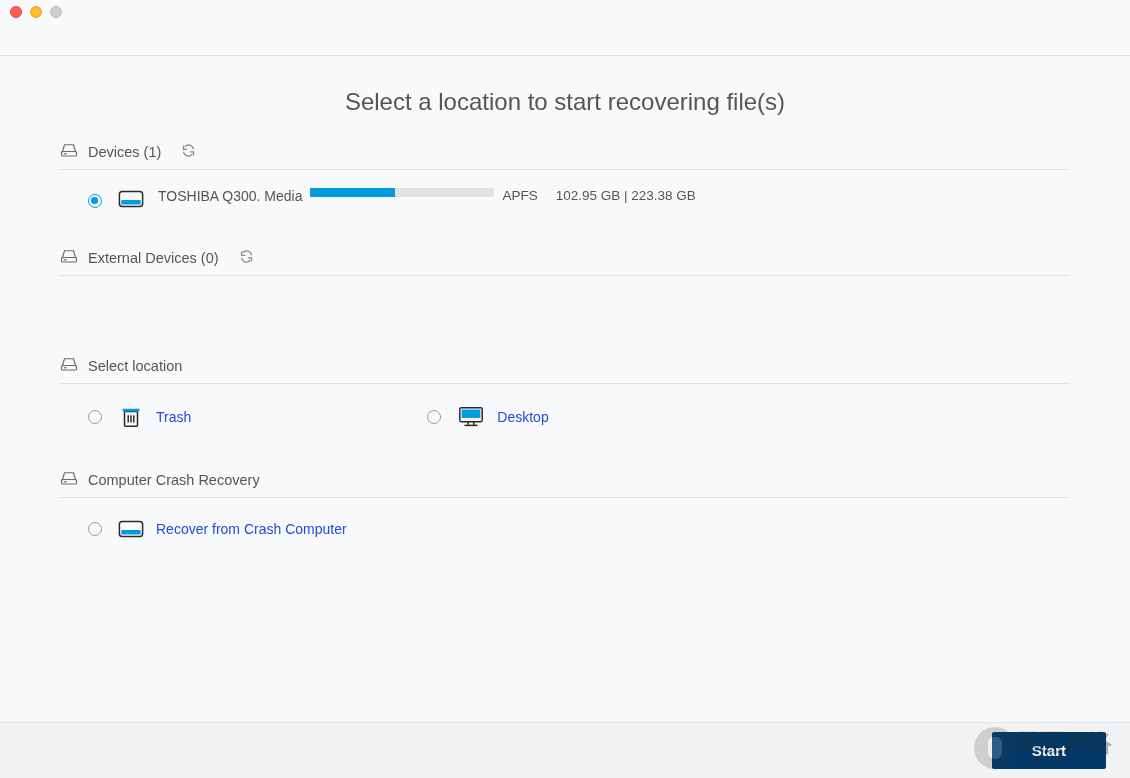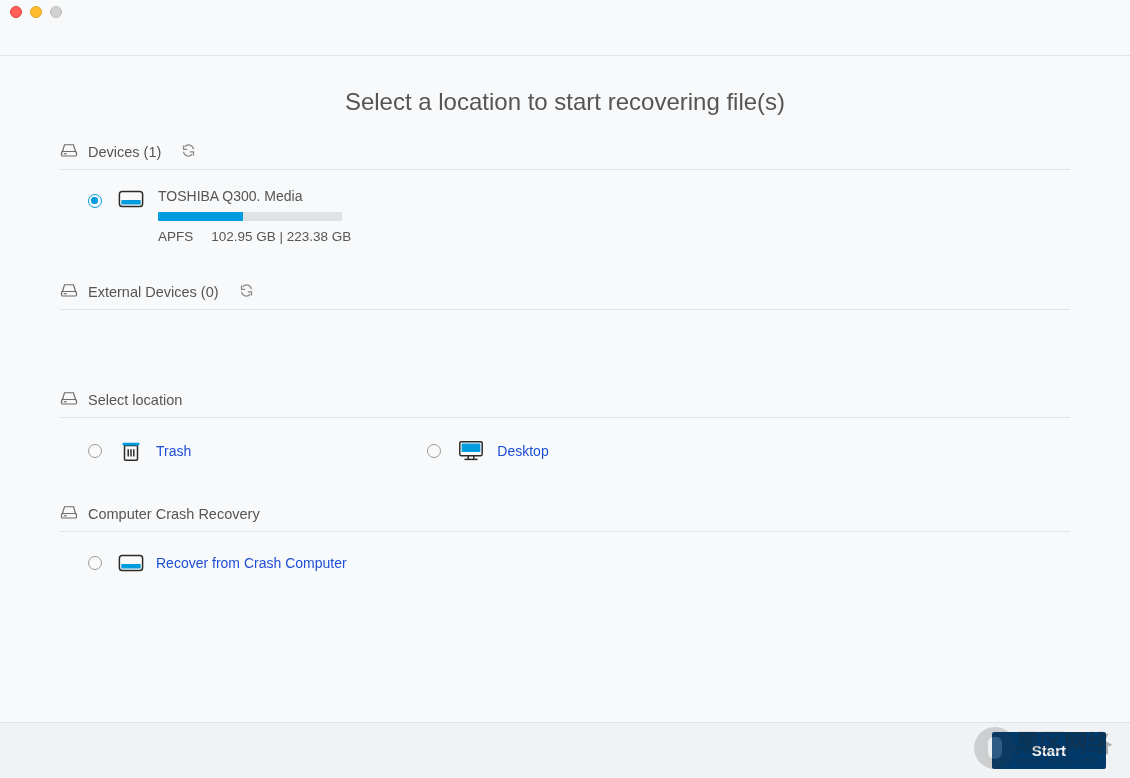--- a/index.html
+++ b/index.html
@@ -93,21 +93,21 @@
     align-items: flex-start;
     gap: 12px;
     padding: 0 0 0 28px;
   }
   .device-row .radio { margin-top: 6px; }
   .device-body {
     display: flex;
     align-items: flex-start;
     gap: 14px;
   }
-  .device-info { display: flex; flex-direction: column; gap: 8px; }
+  .device-info { display: flex; flex-direction: row; gap: 8px; }
   .device-name { font-size: 14px; color: #555; }
   .usage-bar {
     width: 184px; height: 9px;
     background: #e1e2e3;
     border-radius: 1px;
     overflow: hidden;
   }
   .usage-fill { height: 100%; background: #009cde; }
   .device-meta { font-size: 13.5px; color: #555; display: flex; gap: 18px; }
 

